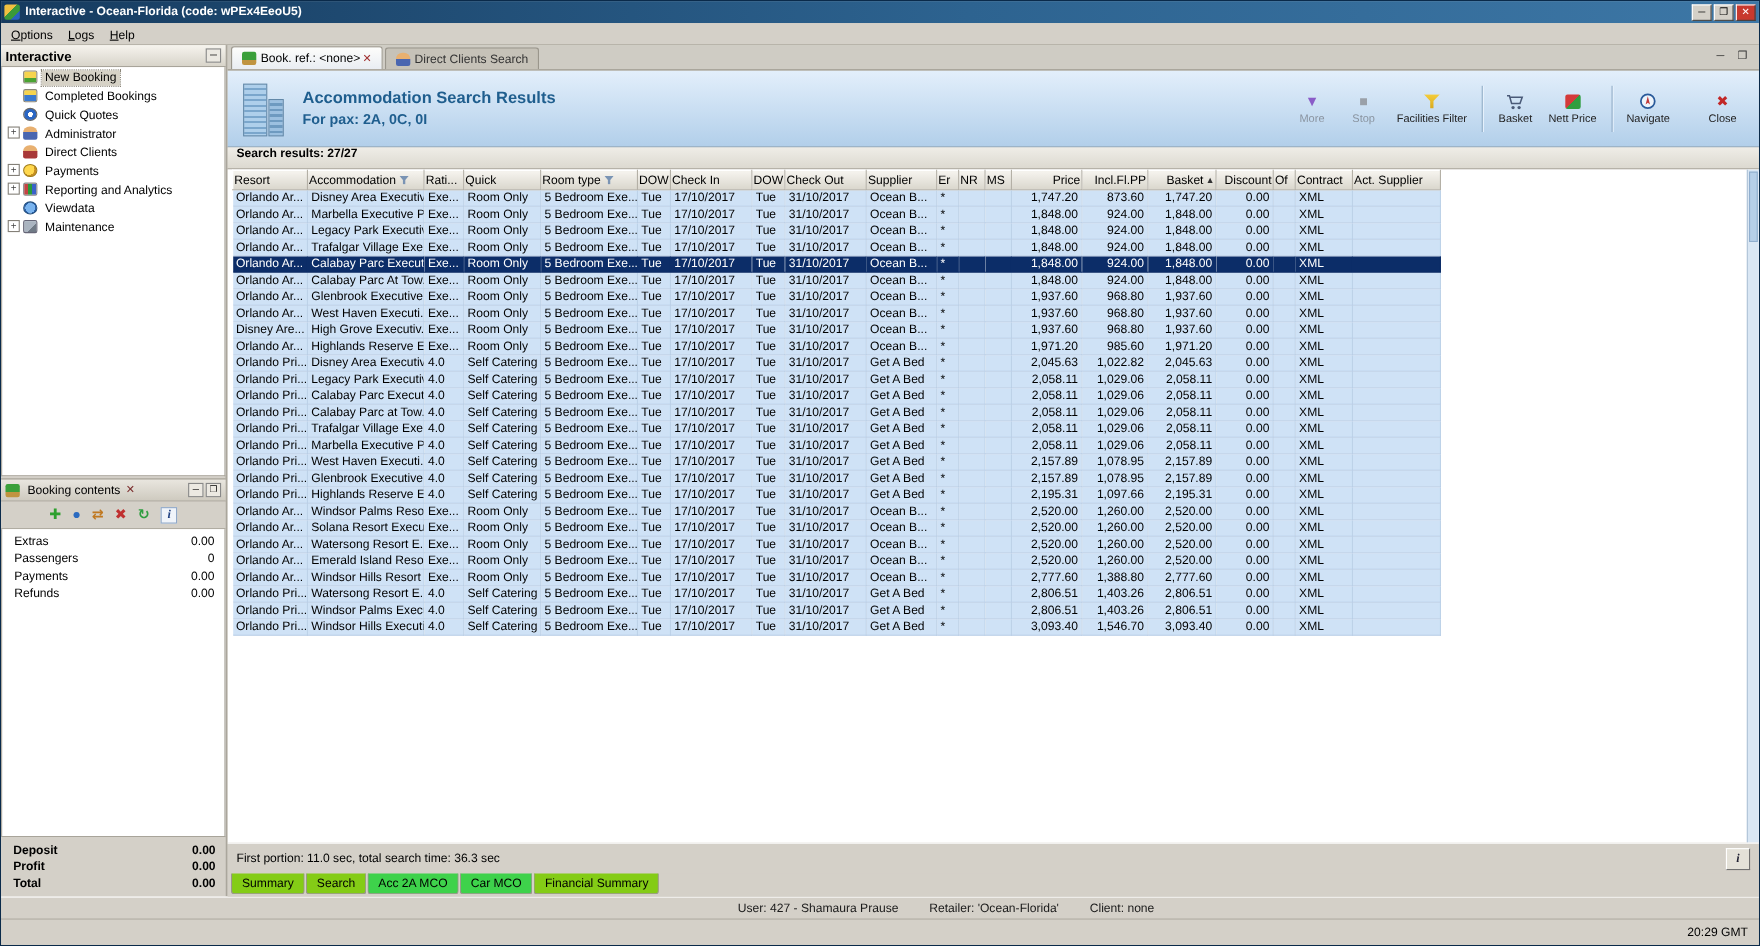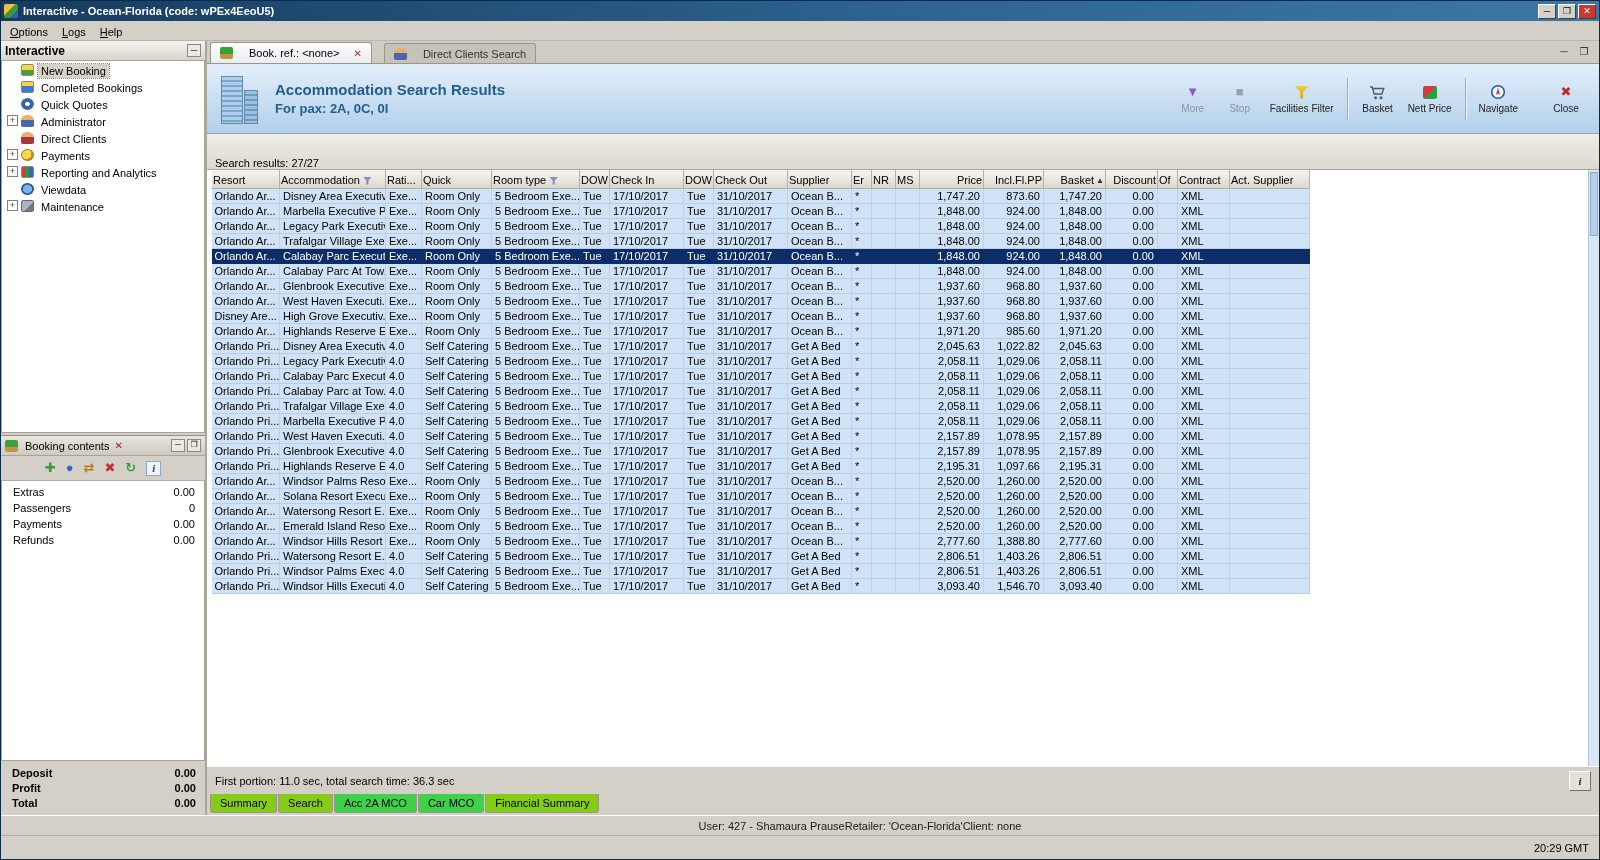--- a/index.html
+++ b/index.html
@@ -50,21 +50,21 @@
 .bc-ic.info{width:15px;height:15px;border:1px solid #90a8c8;background:#f0f4fa;color:#204080;font-style:italic;font-family:"Liberation Serif",serif;text-align:center;line-height:13px;font-size:11px;font-weight:bold}
 .bc-list{flex:1;background:#fff;border:1px solid #a8a49a;border-top:none;padding:3px 0;overflow:hidden}
 .bc-row{display:flex;height:16px;align-items:center;padding:0 9px 0 11px}
 .bc-value{margin-left:auto}
 .bc-totals{flex:none;padding:4px 9px 5px 11px;background:#d4d0c8}
 .bc-trow{display:flex;height:15px;font-weight:bold;align-items:center}
 .bc-trow .bc-value{margin-left:auto}
 
 .main{flex:1;display:flex;flex-direction:column;min-width:0;position:relative;background:#d4d0c8}
 .tabbar{height:23px;flex:none;display:flex;align-items:flex-end;padding:2px 4px 0 3px;background:#cfccc4;border-bottom:1px solid #9a968c;position:relative}
-.tab{display:flex;align-items:center;gap:12px;height:20px;padding:0 9px;border:1px solid #9a968c;border-bottom:none;background:#c6c2b8;margin-right:12px;border-radius:3px 3px 0 0;color:#333;white-space:nowrap}
+.tab{display:flex;align-items:center;gap:0;height:20px;padding:0 9px;border:1px solid #9a968c;border-bottom:none;background:#c6c2b8;margin-right:2px;border-radius:3px 3px 0 0;color:#333;white-space:nowrap}
 .tab.active{background:linear-gradient(180deg,#fdfdfb,#e9edf2);color:#000;height:21px}
 .tab-close{color:#a03030;font-size:10px;font-weight:bold;margin-left:2px}
 .mdi-btns{position:absolute;right:8px;top:5px;display:flex;gap:6px;color:#333;font-size:10px;font-weight:bold}
 .mdi-btn{width:14px;text-align:center}
 
 .banner{height:70px;flex:none;background:linear-gradient(180deg,#e3effb,#b2cfea);display:flex;align-items:center;padding:0 12px;border-bottom:1px solid #8aa8c4}
 .building{width:42px;height:50px;position:relative;margin-right:14px;flex:none}
 .building .t1{position:absolute;left:2px;bottom:0;width:22px;height:48px;background:repeating-linear-gradient(180deg,#aecfeb 0 3px,#7aa6cc 3px 5px);border:1px solid #6288a8}
 .building .t2{position:absolute;left:25px;bottom:0;width:14px;height:34px;background:repeating-linear-gradient(180deg,#9cc0e0 0 3px,#6e9ac0 3px 5px);border:1px solid #6288a8}
 .banner-titles{display:flex;flex-direction:column;gap:3px}
@@ -74,38 +74,38 @@
 .tool{display:flex;flex-direction:column;align-items:center;justify-content:center;min-width:42px;height:46px;gap:2px;padding:2px 4px}
 .tool.gap{margin-left:18px}
 .tool-ic{height:17px;display:flex;align-items:center;justify-content:center}
 .tool-label{font-size:10px;color:#222;white-space:nowrap}
 .tool.disabled .tool-label{color:#8a94a0}
 .gi{font-size:13px;line-height:14px}
 .vsep{width:1px;height:42px;background:#93aec8;box-shadow:1px 0 0 #e9f3fd;margin:0 4px}
 .funnel{display:inline-block;width:15px;height:13px;background:linear-gradient(180deg,#f4cc3a,#d8a81e);clip-path:polygon(0 0,100% 0,60% 48%,60% 100%,40% 100%,40% 48%)}
 .nett{display:inline-block;width:14px;height:13px;background:linear-gradient(135deg,#d43a3a 0 50%,#2f9e3f 50%);border-radius:2px}
 
-.results-label{height:36px;flex:none;background:linear-gradient(180deg,#efede7,#dcd9d0);display:flex;align-items:flex-end;padding:0 8px;font-weight:normal;border-bottom:1px solid #a8a49a}
+.results-label{height:20px;flex:none;background:linear-gradient(180deg,#efede7,#dcd9d0);display:flex;align-items:flex-start;padding:0 8px;font-weight:bold;border-bottom:1px solid #a8a49a}
 .table-area{flex:1;background:#fff;position:relative;overflow:hidden;padding:0 0 0 4px;min-height:0}
 table.grid{border-collapse:collapse;table-layout:fixed;font-size:11px}
 .grid th{height:18px;background:linear-gradient(180deg,#f6f4ef,#d9d6cc);border:1px solid #b4b0a6;border-top-color:#fff;border-left-color:#fff;font-weight:normal;padding:0 1px;text-align:left;white-space:nowrap;overflow:hidden}
 .grid td{height:15px;line-height:14px;padding:0 3px;background:#cfe2f6;border-right:1px solid #bdd2e8;border-bottom:1px solid #b8cee6;white-space:nowrap;overflow:hidden}
 .grid tr.sel td{background:#0c2d68;color:#fff;border-color:#0c2d68}
 .grid .num{text-align:right}
 .hfun{display:inline-block;width:9px;height:8px;margin-left:3px;background:#7a94b4;clip-path:polygon(0 0,100% 0,62% 50%,62% 100%,38% 100%,38% 50%);vertical-align:middle}
 .sort{font-size:8px;margin-left:2px;color:#333;vertical-align:middle}
 .vscroll{position:absolute;top:0;right:0;width:11px;height:100%;background:#dae7f4;border-left:1px solid #b0c4d8}
 .vthumb{position:absolute;top:2px;left:1px;width:8px;height:64px;background:#b6cfe8;border:1px solid #90aece}
 
 .timing-bar{height:28px;flex:none;background:#d4d0c8;display:flex;align-items:center;padding:0 8px;border-top:1px solid #fff}
 .info-btn{margin-left:auto;width:22px;height:20px;border:1px solid;border-color:#fff #707070 #707070 #fff;background:#e4e1d8;text-align:center;line-height:18px;font-family:"Liberation Serif",serif;font-style:italic;font-weight:bold;color:#223}
 .bottom-tabs{height:21px;flex:none;display:flex;align-items:stretch;background:#d4d0c8;padding:0 0 2px 3px;gap:1px}
 .btab{display:flex;align-items:center;padding:0 9px;border:1px solid #9a968c;border-top:none;background:#84cc16;border-radius:0 0 3px 3px;white-space:nowrap}
 
-.statusbar1{height:20px;flex:none;background:#d4d0c8;border-top:1px solid #fff;display:flex;align-items:center;justify-content:center;padding-left:120px;color:#1a1a1a}
+.statusbar1{height:20px;flex:none;background:#d4d0c8;border-top:1px solid #fff;display:flex;align-items:center;justify-content:center;gap:28px;padding-left:120px;color:#1a1a1a}
 .statusbar2{height:24px;flex:none;background:#d4d0c8;border-top:1px solid #b0aca2;display:flex;align-items:center;justify-content:flex-end;padding-right:10px}
 </style>
 </head>
 <body>
 
 <div class="window">
   <div class="titlebar">
     <span class="app-icon"></span>
     <span class="title-text">Interactive - Ocean-Florida (code: wPEx4EeoU5)</span>
     <span class="winbtn">─</span>

